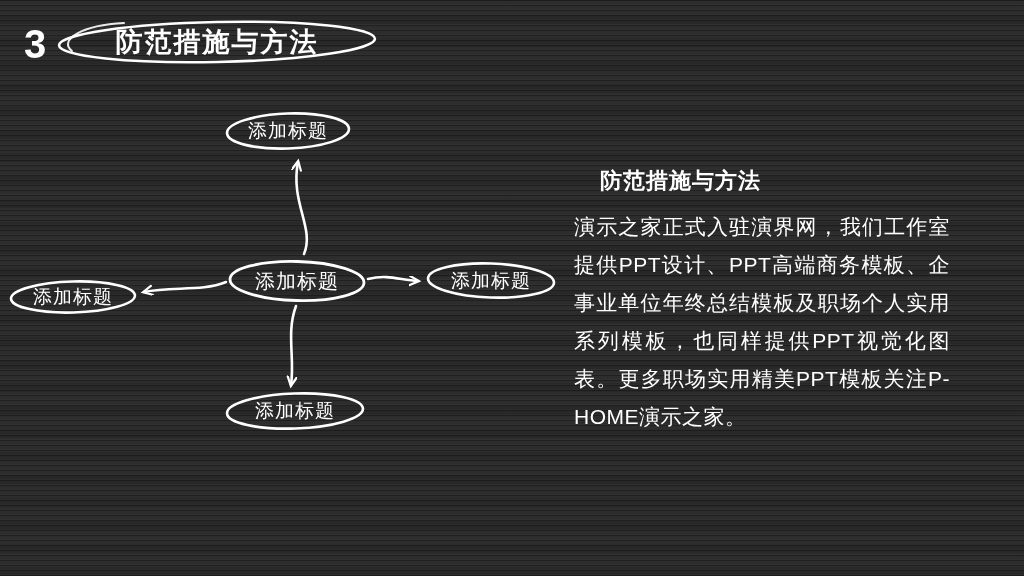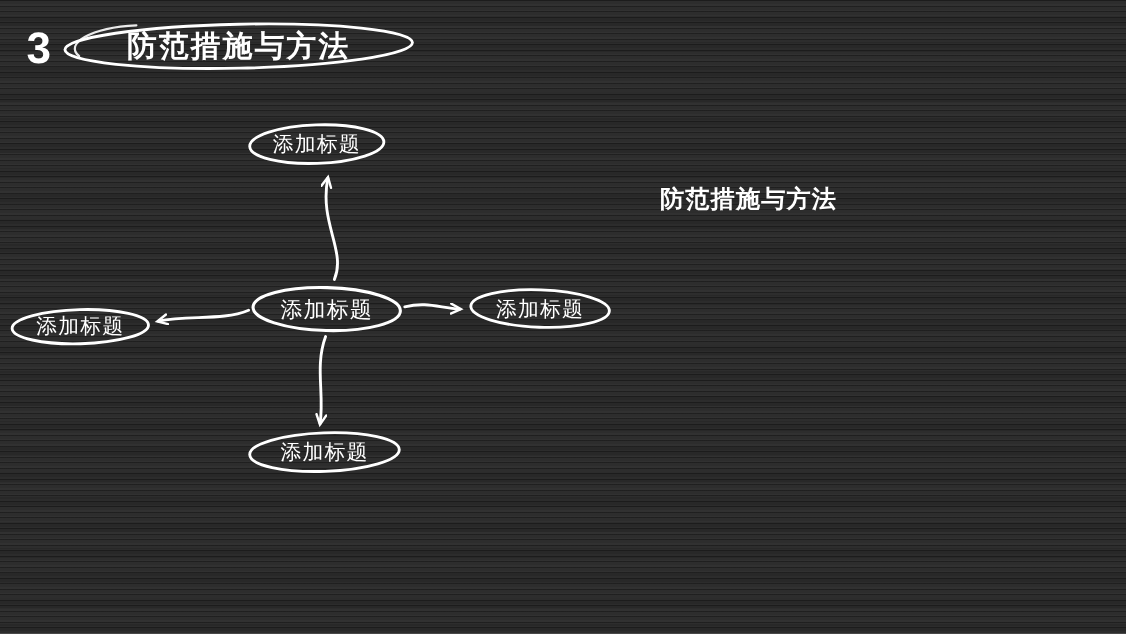--- a/index.html
+++ b/index.html
@@ -160,15 +160,16 @@
 
   <div class="node node-bottom">
     <svg viewBox="0 0 142 42" preserveAspectRatio="none">
       <ellipse cx="71" cy="21" rx="68" ry="17.5" fill="none" stroke="#ffffff" stroke-width="2.6" transform="rotate(-2 71 21)"></ellipse>
     </svg>
     <span class="node-label">添加标题</span>
   </div>
 
   <div class="content-panel">
     <div class="content-heading">防范措施与方法</div>
+    <div class="content-body">演示之家正式入驻演界网，我们工作室提供PPT设计、PPT高端商务模板、企事业单位年终总结模板及职场个人实用系列模板，也同样提供PPT视觉化图表。更多职场实用精美PPT模板关注P-HOME演示之家。</div>
   </div>
 
 </div>
 
 </body></html>

